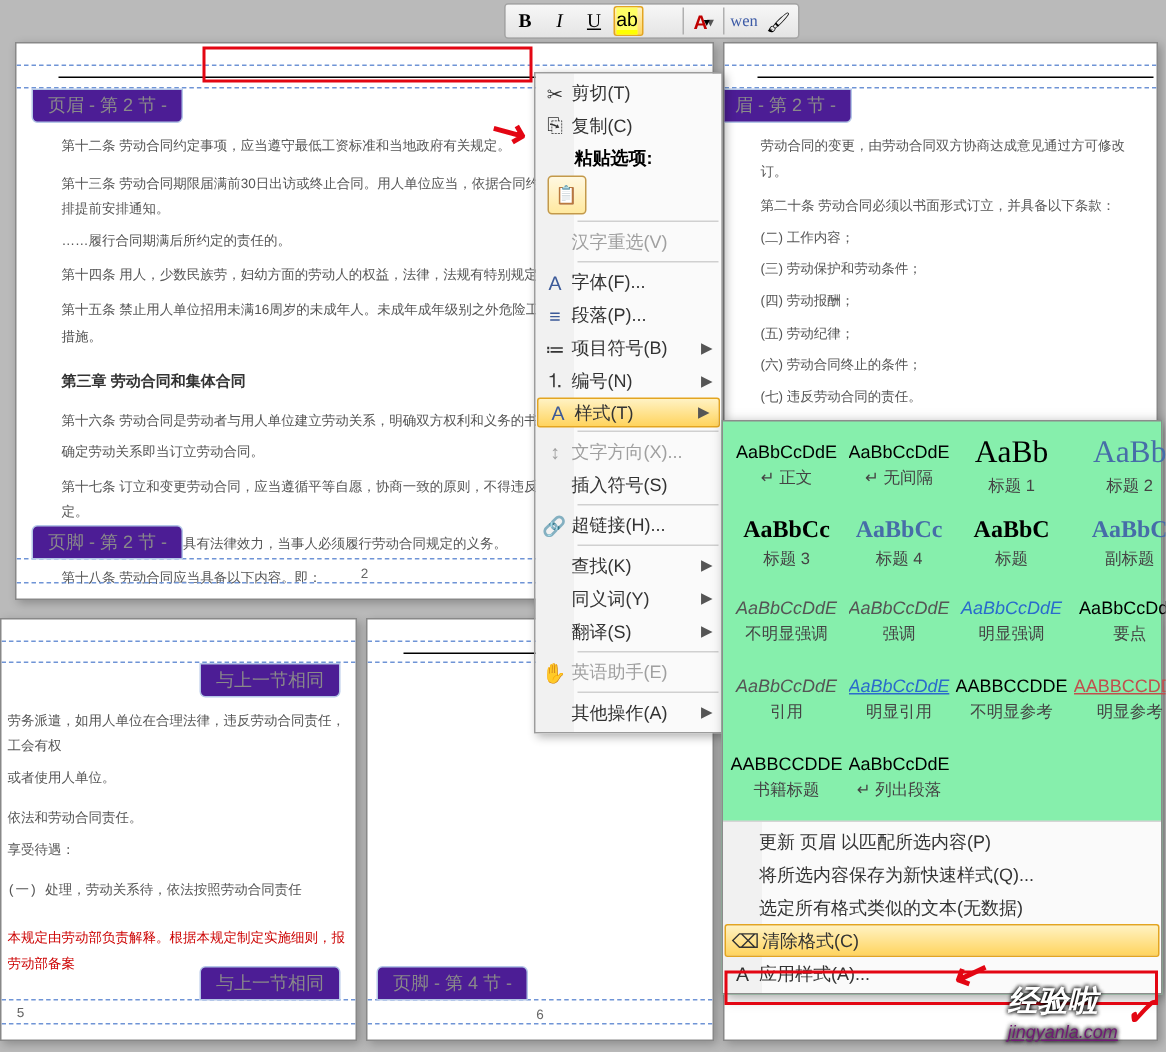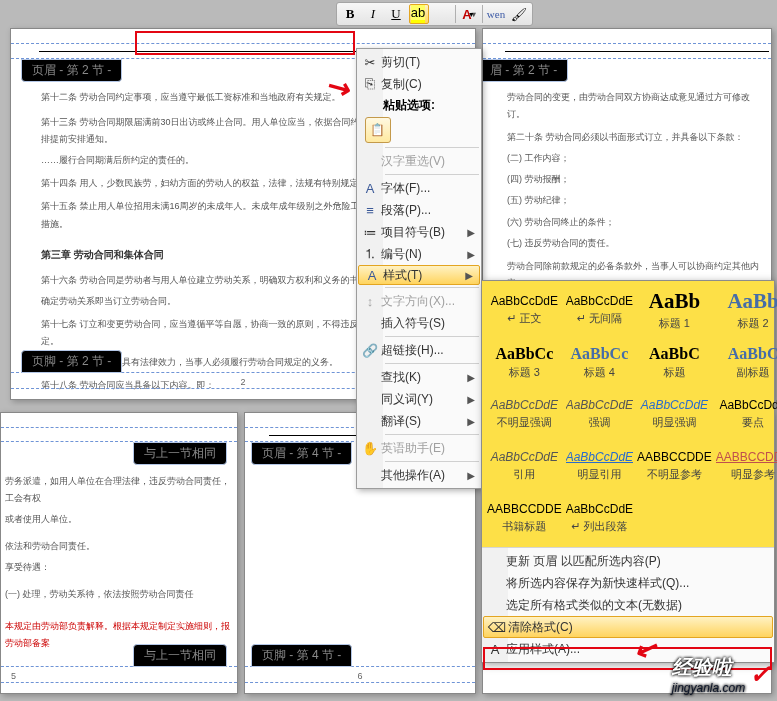--- a/index.html
+++ b/index.html
@@ -50,29 +50,29 @@
   
   .page {
     position: absolute;
     background: #fff;
     border: 1px solid #888;
     box-shadow: 2px 2px 6px rgba(0,0,0,0.25);
     overflow: hidden;
   }
   .page1 { left: 10px;  top: 28px; width: 466px; height: 372px; }
   .page2 { left: 482px; top: 28px; width: 290px; height: 372px; }
-  .page3 { left: 0px;  top: 412px; width: 238px; height: 282px; }
+  .page3 { left: 0px;  top: 412px; width: 238px; height: 282px; font-family: Liberation Mono, monospace; }
   .page4 { left: 244px; top: 412px; width: 232px; height: 282px; }
   .page5 { left: 482px; top: 412px; width: 290px; height: 282px; }
 
   .hdr-label, .ftr-label {
     position: absolute;
     font-size: 12px;
     color: #8a8a8a;
-    background: #000000;
+    background: #4c1d95;
     border: 1px solid #b4c7e7;
     padding: 2px 10px;
     border-radius: 0 0 4px 4px;
   }
   .ftr-label { border-radius: 4px 4px 0 0; }
 
   .dashed-line {
     position: absolute;
     left: 0; right: 0;
     border-top: 1px dashed #6f94d6;
@@ -155,21 +155,21 @@
     border-radius: 3px;
     display:flex; align-items:center; justify-content:center;
   }
 
   
   .gallery {
     position: absolute;
     left: 481px;
     top: 280px;
     width: 294px;
-    background: #fde047;
+    background: #86efac;
     border: 1px solid #8c8c8c;
     box-shadow: 2px 2px 8px rgba(0,0,0,0.35);
     z-index: 25;
   }
   .gal-grid {
     display: grid;
     grid-template-columns: repeat(4, 1fr);
     padding: 3px;
     gap: 0;
   }
@@ -177,21 +177,21 @@
     height: 52px;
     border: 1px solid transparent;
     padding: 3px 1px;
     text-align: center;
     display: flex;
     flex-direction: column;
     justify-content: center;
   }
   .gal-prev { font-size: 13px; line-height: 1.2; margin-bottom: 2px; overflow:hidden; white-space:nowrap; }
   .gal-name { font-size: 11px; color: #444; white-space: nowrap; }
-  .gal-prev.big { font-size: 21px; font-weight:bold; font-family:SimSun,serif; }
+  .gal-prev.big { font-size: 21px; font-weight:normal; font-family:SimSun,serif; }
   .gal-prev.med { font-size: 16px; font-weight:bold; font-family:SimSun,serif; }
   .gal-prev.small { font-size: 12px; }
   .gal-prev.ital { font-style: italic; color:#555; }
   .gal-prev.blueu { color:#2a6bcc; text-decoration:underline; font-style:italic; }
   .gal-prev.redu { color:#c0504d; text-decoration:underline; font-variant:small-caps; }
   .gal-prev.sc { font-variant:small-caps; }
 
   .gal-menu {
     border-top: 1px solid #d5d5d5;
     padding: 2px 0;
@@ -207,21 +207,21 @@
     bottom: 6px;
     z-index: 100;
     font-style: italic;
     display:flex;
     align-items:center;
     gap:4px;
     text-shadow: 0 0 3px #000, 0 0 3px #000;
     margin-top: 15px;
   }
   .watermark .wm1 { font-size: 20px; color:#fff; font-weight:bold;}
-  .watermark .wm2 { font-size: 12px; color:#0f172a; }
+  .watermark .wm2 { font-size: 12px; color:#701a75;text-decoration:underline; }
   .watermark .check { color:#e30613; font-size:26px; font-weight:bold; text-shadow:none; }
 
   .pagenum {
     position:absolute;
     font-size:9px;
     color:#666;
   }
 </style>
 </head>
 <body>
@@ -274,20 +274,21 @@
 <div class="page page2">
   <div class="dashed-line" style="top:14px;"></div>
   <div class="solid-line" style="top:22px; left:22px; right:2px;"></div>
   <div class="dashed-line" style="top:29px;"></div>
   <div class="hdr-label" style="top:30px; left:-4px;">眉 - 第 2 节 -</div>
 
   <div class="doc-text" style="top:56px; left:24px; right:6px;">
     <p>劳动合同的变更，由劳动合同双方协商达成意见通过方可修改订。</p>
     <p style="margin-top:6px;">第二十条 劳动合同必须以书面形式订立，并具备以下条款：</p>
     <p>(二) 工作内容；</p>
+    <p>(三) 劳动保护和劳动条件；</p>
     <p>(四) 劳动报酬；</p>
     <p>(五) 劳动纪律；</p>
     <p>(六) 劳动合同终止的条件；</p>
     <p>(七) 违反劳动合同的责任。</p>
     <p style="margin-top:6px;">劳动合同除前款规定的必备条款外，当事人可以协商约定其他内容。</p>
     <p style="margin-top:6px;">第二十一条 劳动合同的期限分为有固定期限，无固定期限和以完成一定工作为期限。</p>
     <p>劳动合同当事人双方认可须签订合同10年以上，由用人方享有依法签订劳动合同，约定试用期。</p>
   </div>
   <div class="dashed-line" style="bottom:26px;"></div>
   <div class="ftr-label" style="bottom:26px; left:-4px;">脚 - 第 2 节 -</div>
@@ -309,21 +310,20 @@
   <div class="dashed-line" style="bottom:26px;"></div>
   <div class="ftr-label" style="bottom:26px; right:10px;">与上一节相同</div>
   <div class="dashed-line" style="bottom:10px;"></div>
   <div class="pagenum" style="bottom:12px; left:10px;">5</div>
 </div>
 
 <div class="page page4">
   <div class="dashed-line" style="top:14px;"></div>
   <div class="solid-line" style="top:22px; left:24px; right:8px;"></div>
   <div class="dashed-line" style="top:28px;"></div>
-  <div class="hdr-label" style="top:29px; left:6px;">页眉 - 第 4 节 -</div>
   <div class="dashed-line" style="bottom:26px;"></div>
   <div class="ftr-label" style="bottom:26px; left:6px;">页脚 - 第 4 节 -</div>
   <div class="dashed-line" style="bottom:10px;"></div>
   <div class="pagenum" style="bottom:12px; left:50%; transform:translateX(-50%);">6</div>
 </div>
 
 <div class="page page5">
   <div class="dashed-line" style="top:14px;"></div>
   <div class="dashed-line" style="top:28px;"></div>
 </div>

